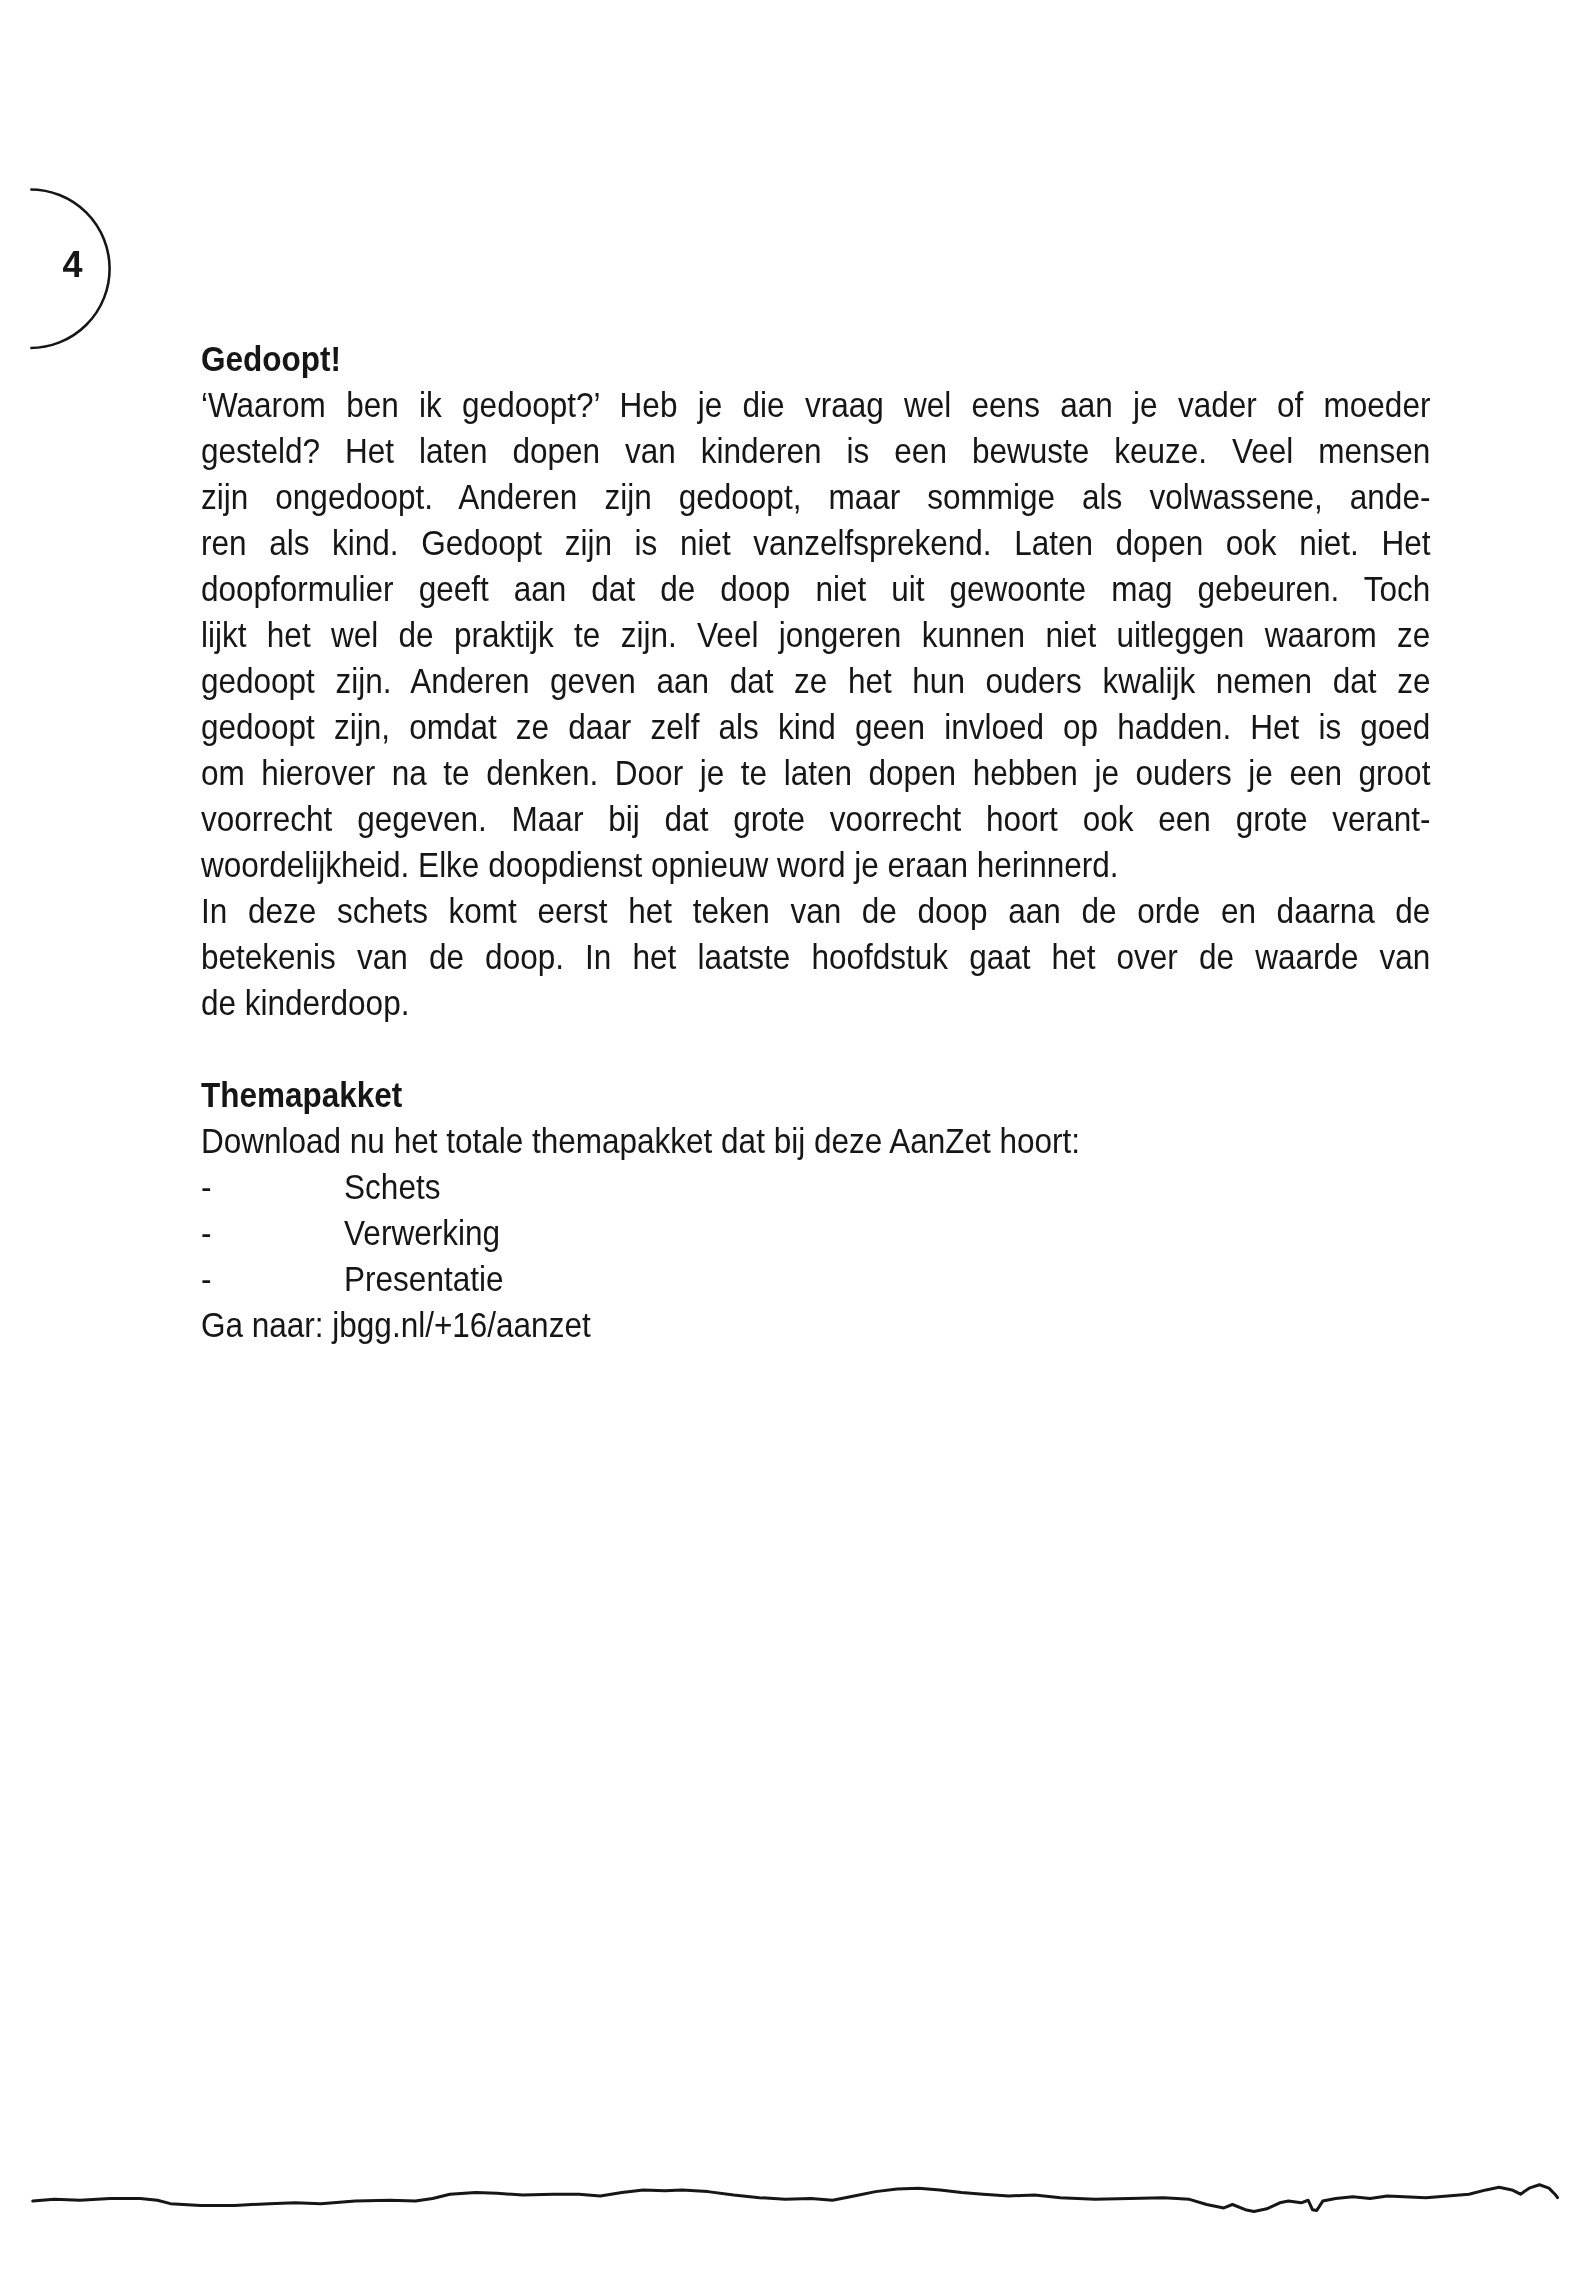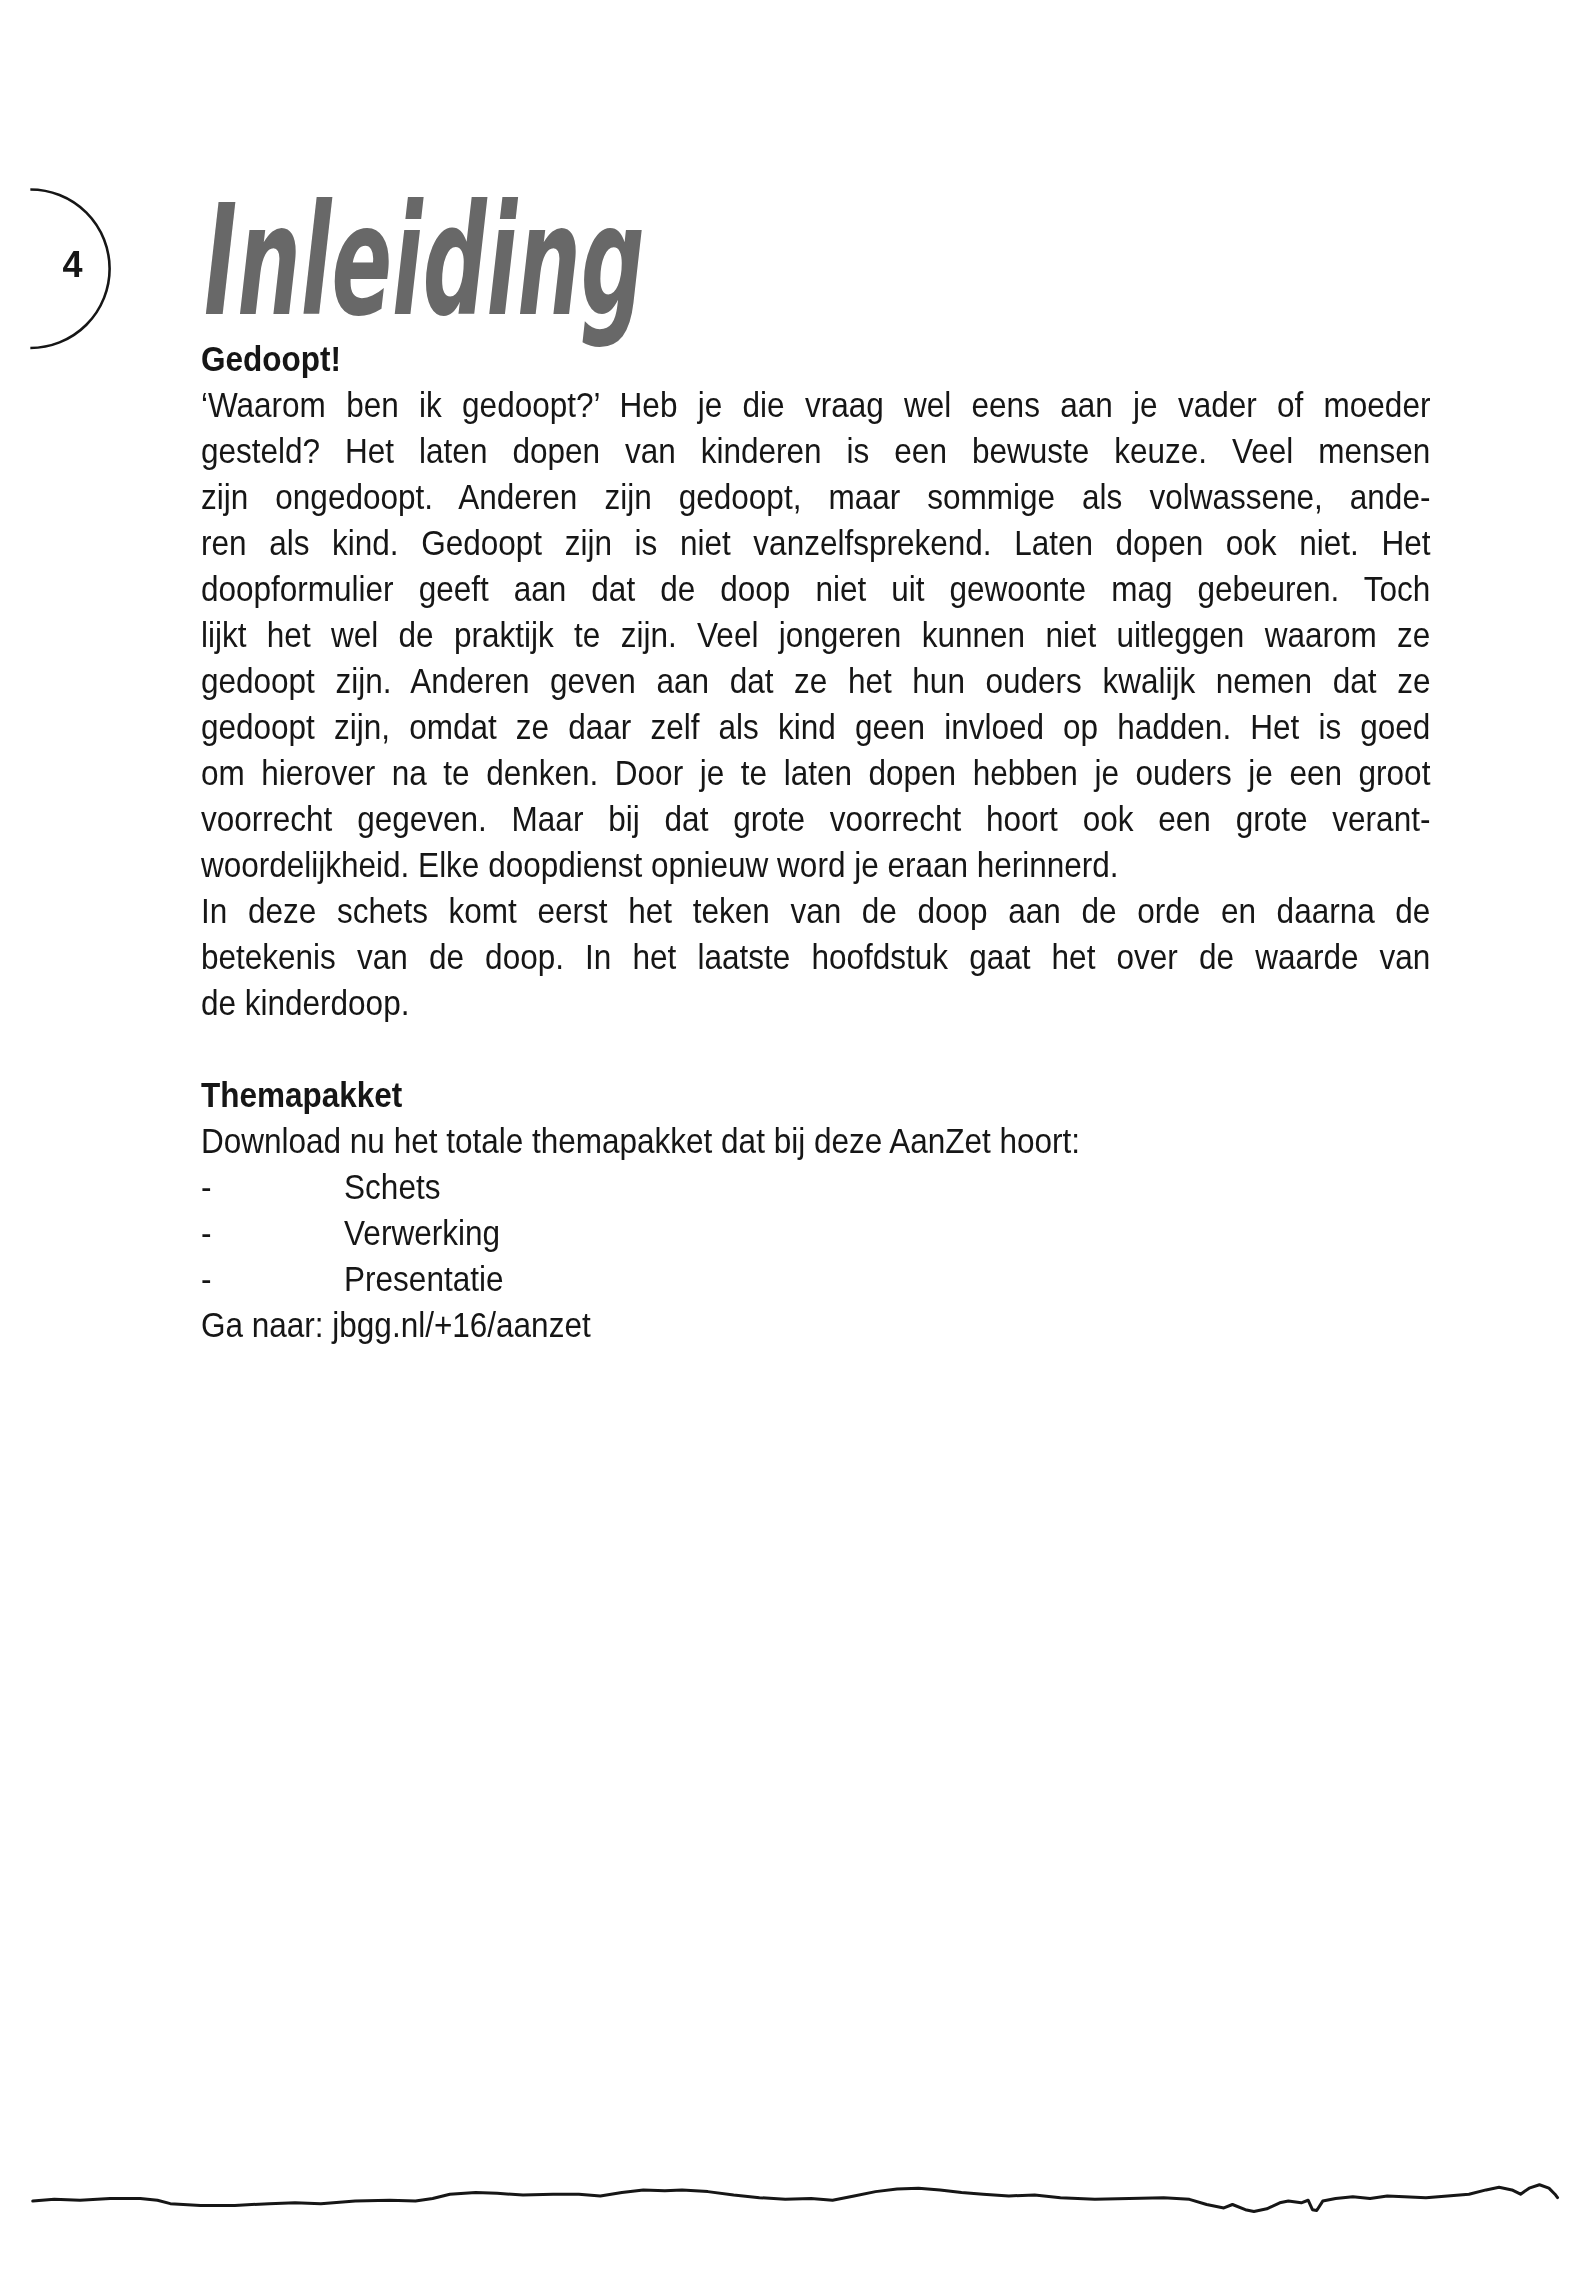--- a/index.html
+++ b/index.html
@@ -63,21 +63,20 @@
 <body>
 
 <div class="page">
 
   <svg class="arc-svg" width="121" height="168" viewBox="0 0 140 195">
     <path d="M 35 4 A 92 92 0 1 1 35 188" fill="none" stroke="#161616" stroke-width="3"></path>
   </svg>
 
   <div class="pagenum">4</div>
 
-  <h1 class="title"><span class="title-inner">Inleiding</span></h1>
 
   <div class="body-text">
     <div class="line bold">Gedoopt!</div>
     <div class="line j">‘Waarom ben ik gedoopt?’ Heb je die vraag wel eens aan je vader of moeder</div>
     <div class="line j">gesteld? Het laten dopen van kinderen is een bewuste keuze. Veel mensen</div>
     <div class="line j">zijn ongedoopt. Anderen zijn gedoopt, maar sommige als volwassene, ande-</div>
     <div class="line j">ren als kind. Gedoopt zijn is niet vanzelfsprekend. Laten dopen ook niet. Het</div>
     <div class="line j">doopformulier geeft aan dat de doop niet uit gewoonte mag gebeuren. Toch</div>
     <div class="line j">lijkt het wel de praktijk te zijn. Veel jongeren kunnen niet uitleggen waarom ze</div>
     <div class="line j">gedoopt zijn. Anderen geven aan dat ze het hun ouders kwalijk nemen dat ze</div>

